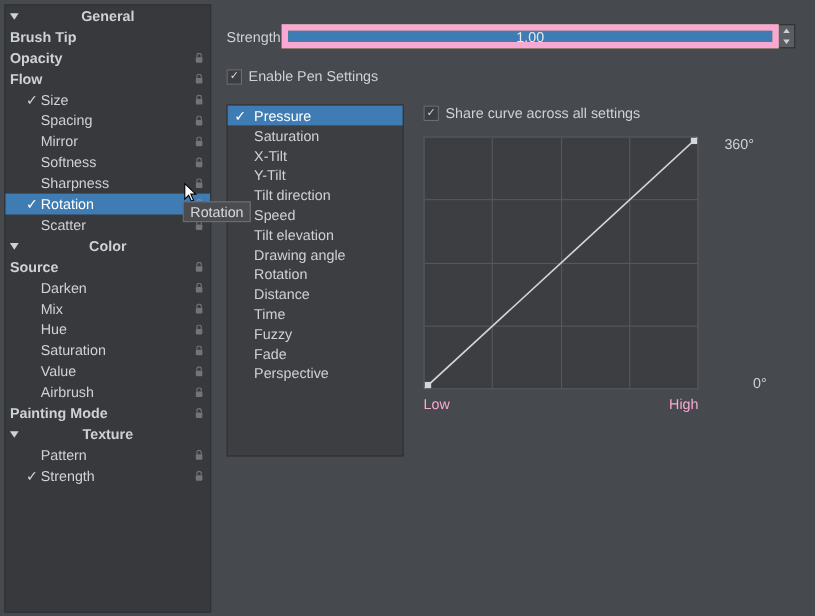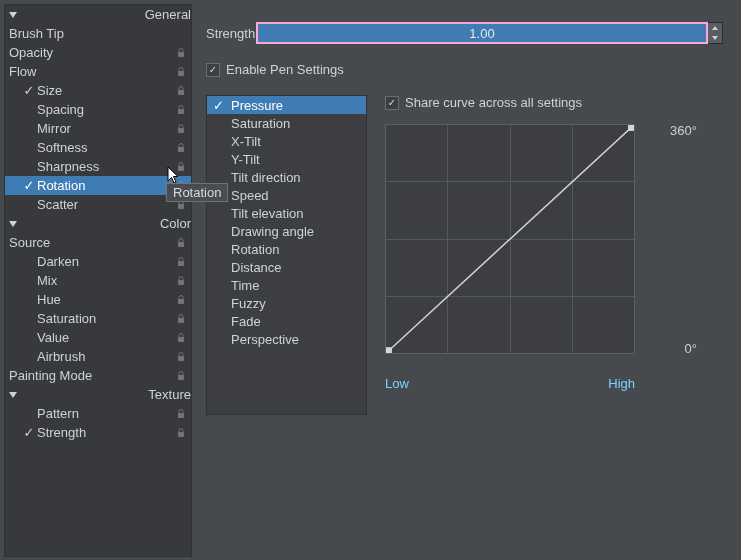--- a/index.html
+++ b/index.html
@@ -31,38 +31,39 @@
     color: #cfd2d5;
   }
   .section-header .tri {
     position: absolute;
     left: 4px;
     top: 50%;
     transform: translateY(-50%);
   }
   .section-header .title {
     flex: 1;
-    text-align: right;
+    text-align: center;
+    font-weight: bold;
   }
   .tri {
     width: 0; height: 0;
     border-left: 4px solid transparent;
     border-right: 4px solid transparent;
     border-top: 6px solid #cfd2d5;
     display: inline-block;
   }
   .row {
     height: 19px;
     display: flex;
     align-items: center;
     padding-left: 18px;
     position: relative;
     cursor: pointer;
   }
-  .row.top { padding-left: 4px; }
+  .row.top { padding-left: 4px; font-weight: bold; }
   .row.child { padding-left: 32px; }
   .row.selected { background: #3e7cb3; color: #fff; }
   .row .check {
     position: absolute;
     left: 18px;
     width: 12px;
     text-align: center;
     color: #cfd2d5;
   }
   .row.selected .check { color: #fff; }
@@ -85,21 +86,21 @@
     display: flex;
     align-items: center;
     height: 22px;
     margin-top: 14px;
   }
   .strength-label { width: 50px; }
   .slider-wrap {
     flex: 1;
     height: 22px;
     background: #4d7c0f;
-    border: 2px solid #f9a8d4;
+    border: 6px solid #f9a8d4;
     position: relative;
     display: flex;
     align-items: center;
     justify-content: center;
     color: #e6e8ea;
   }
   .slider-fill {
     position: absolute;
     left: 0; top: 0; bottom: 0;
     background: #3e7cb3;
@@ -198,32 +199,32 @@
   .grid-v { flex-direction: row; }
   .grid-h { flex-direction: column; }
   .grid-v div { flex: 1; border-right: 1px solid #55585c; }
   .grid-v div:last-child { border-right: none; }
   .grid-h div { flex: 1; border-bottom: 1px solid #55585c; }
   .grid-h div:last-child { border-bottom: none; }
   .diag {
     position: absolute; inset: 0;
   }
   .axis-labels {
-    margin-top: 22px;
+    margin-top: 6px;
     display: flex;
     justify-content: space-between;
     width: 250px;
-    color: #7dd3fc;
+    color: #f9a8d4;
   }
   .deg-top {
     position: absolute;
     left: 262px;
     top: 28px;
     width: 50px;
-    text-align: right;
+    text-align: center;
   }
   .deg-bot {
     position: absolute;
     left: 262px;
     top: 246px;
     width: 50px;
     text-align: right;
   }
   
   .cursor-overlay {

